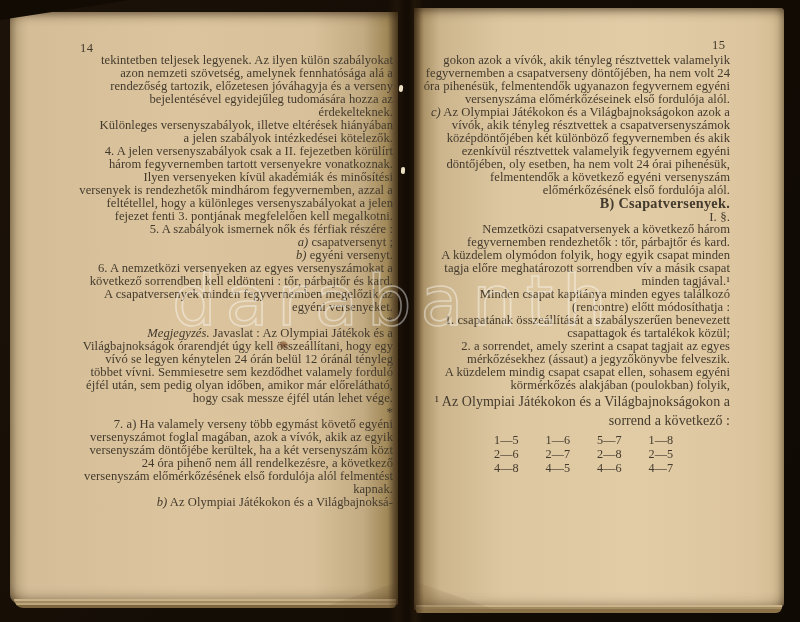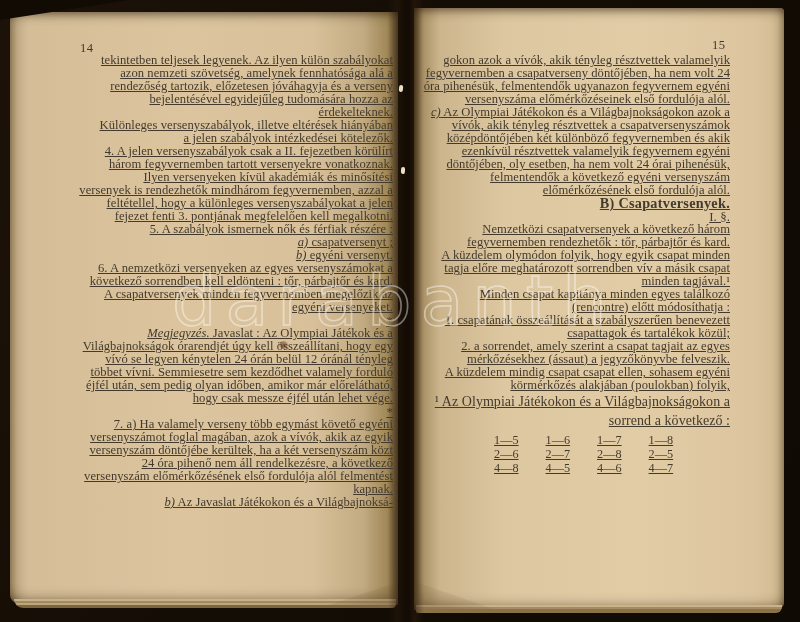--- a/index.html
+++ b/index.html
@@ -53,21 +53,21 @@
   }
   .stain {
     position:absolute; left:279px; top:341px; width:9px; height:8px; z-index:2; border-radius:50%;
     background: radial-gradient(circle, #8e5c36 0%, rgba(142,92,54,.55) 55%, rgba(142,92,54,0) 100%);
   }
   .pagenum { position:absolute; z-index:6; font-size:12.6px; color:#43392d; letter-spacing:.5px;margin-top:8px; }
   .pagenum-left { left:80px; top:33px; }
   .pagenum-right { left:712px; top:30px; }
   .text-col {
     position:absolute; z-index:6; color:#433a2d; text-align:justify;
-    font-size:12.6px; line-height:13px; letter-spacing:.05px;text-decoration:underline;
+    font-size:12.6px; line-height:13px; letter-spacing:.05px;
   }
   .left-col  { left:76px;  top:54px; width:317px; }
   .right-col { left:410px; top:54px; width:320px; }
   .text-col p { margin:0;text-align:right; }
   .ind { text-indent:16px; }
   .lead { font-style:italic; }
   .sep { text-align:center; text-indent:0; margin:4px 0 5px; font-size:13px; }
   .head { text-align:center; text-indent:0; font-weight:bold; font-size:14.2px; margin:15px 0 0; letter-spacing:.3px; }
   .sect { text-align:center; text-indent:0; font-size:13px; margin:9px 0 9px; }
   .footnote { margin-top:17px; font-size:14px; line-height:19px; }
@@ -112,41 +112,41 @@
     <p class="ind">Ilyen versenyeken kívül akadémiák és minősítési versenyek is rendezhetők mindhárom fegyvernemben, azzal a feltétellel, hogy a különleges versenyszabályokat a jelen fejezet fenti 3. pontjának megfelelően kell megalkotni.</p>
     <p class="ind">5. A szabályok ismernek nők és férfiak részére :</p>
     <p class="ind"><span class="lead">a)</span><span> csapatversenyt ;</span></p>
     <p class="ind"><span class="lead">b)</span><span> egyéni versenyt.</span></p>
     <p class="ind">6. A nemzetközi versenyeken az egyes versenyszámokat a következő sorrendben kell eldönteni : tőr, párbajtőr és kard.</p>
     <p class="ind">A csapatversenyek minden fegyvernemben megelőzik az egyéni versenyeket.</p>
     <p class="sep">*</p>
     <p class="ind"><span class="lead">Megjegyzés.</span><span> Javaslat : Az Olympiai Játékok és a Világbajnokságok órarendjét úgy kell összeállítani, hogy egy vívó se legyen kénytelen 24 órán belül 12 óránál tényleg többet vívni. Semmiesetre sem kezdődhet valamely forduló éjfél után, sem pedig olyan időben, amikor már előrelátható, hogy csak messze éjfél után lehet vége.</span></p>
     <p class="sep">*</p>
     <p class="ind">7. a) Ha valamely verseny több egymást követő egyéni versenyszámot foglal magában, azok a vívók, akik az egyik versenyszám döntőjébe kerültek, ha a két versenyszám közt 24 óra pihenő nem áll rendelkezésre, a következő versenyszám előmérkőzésének első fordulója alól felmentést kapnak.</p>
-    <p class="ind"><span class="lead">b)</span><span> Az Javaslat Játékokon és a Világbajnoksá-</span></p>
+    <p class="ind"><span class="lead">b)</span><span> Az Olympiai Játékokon és a Világbajnoksá-</span></p>
   </div>
 
   <div class="text-col right-col">
     <p class="first">gokon azok a vívók, akik tényleg résztvettek valamelyik fegyvernemben a csapatverseny döntőjében, ha nem volt 24 óra pihenésük, felmentendők ugyanazon fegyvernem egyéni versenyszáma előmérkőzéseinek első fordulója alól.</p>
     <p class="ind"><span class="lead">c)</span><span> Az Olympiai Játékokon és a Világbajnokságokon azok a vívók, akik tényleg résztvettek a csapatversenyszámok középdöntőjében két különböző fegyvernemben és akik ezenkívül résztvettek valamelyik fegyvernem egyéni döntőjében, oly esetben, ha nem volt 24 órai pihenésük, felmentendők a következő egyéni versenyszám előmérkőzésének első fordulója alól.</span></p>
     <p class="head">B) Csapatversenyek.</p>
     <p class="sect">I. §.</p>
     <p class="ind">Nemzetközi csapatversenyek a következő három fegyvernemben rendezhetők : tőr, párbajtőr és kard.</p>
     <p class="ind">A küzdelem olymódon folyik, hogy egyik csapat minden tagja előre meghatározott sorrendben vív a másik csapat minden tagjával.¹</p>
     <p class="ind">Minden csapat kapitánya minden egyes találkozó (rencontre) előtt módosíthatja :</p>
     <p class="ind">1. csapatának összeállítását a szabályszerűen benevezett csapattagok és tartalékok közül;</p>
     <p class="ind">2. a sorrendet, amely szerint a csapat tagjait az egyes mérkőzésekhez (ássaut) a jegyzőkönyvbe felveszik.</p>
     <p class="ind">A küzdelem mindig csapat csapat ellen, sohasem egyéni körmérkőzés alakjában (poulokban) folyik,</p>
     <p class="footnote">¹ Az Olympiai Játékokon és a Világbajnokságokon a sorrend a következő :</p>
     <table class="pair-table">
       <tbody>
           <tr>
         <td>1—5</td>
         <td>1—6</td>
-        <td>1—7</td>
+        <td>5—7</td>
         <td>1—8</td>
       </tr>
       <tr>
         <td>2—6</td>
         <td>2—7</td>
         <td>2—8</td>
         <td>2—5</td>
       </tr>
       <tr>
         <td>4—8</td>

